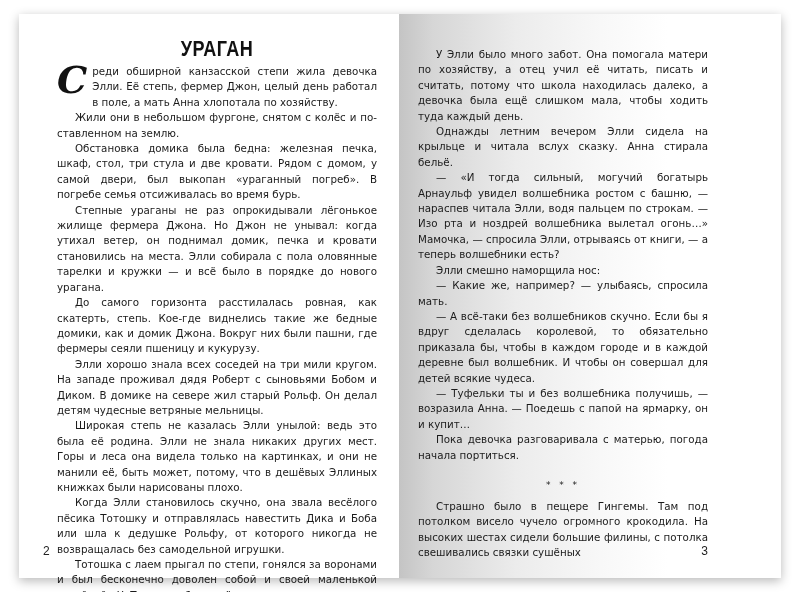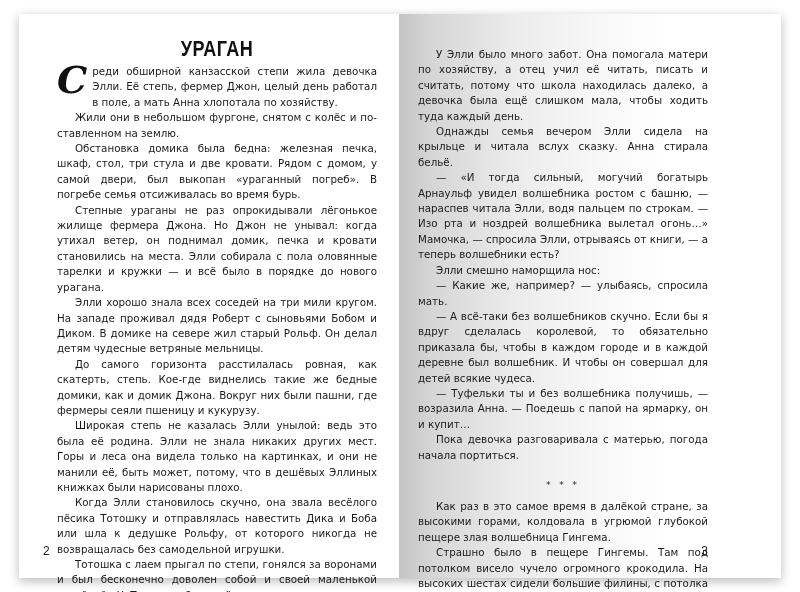--- a/index.html
+++ b/index.html
@@ -99,39 +99,38 @@
 
 <div class="spread">
 
   <div class="page page-left">
     <h1 class="chapter-title">УРАГАН</h1>
     <div class="text">
       <p class="no-indent"><span class="dropcap">С</span><span>реди обширной канзасской степи жила девочка Элли. Её степь, фермер Джон, целый день работал в поле, а мать Анна хлопотала по хозяйству.</span></p>
       <p>Жили они в небольшом фургоне, снятом с колёс и по­ставленном на землю.</p>
       <p>Обстановка домика была бедна: железная печка, шкаф, стол, три стула и две кровати. Рядом с домом, у самой две­ри, был выкопан «ураганный погреб». В погребе семья отси­живалась во время бурь.</p>
       <p>Степные ураганы не раз опрокидывали лёгонькое жили­ще фермера Джона. Но Джон не унывал: когда утихал ветер, он поднимал домик, печка и кровати становились на места. Элли собирала с пола оловянные тарелки и кружки — и всё было в порядке до нового урагана.</p>
+      <p>До самого горизонта расстилалась ровная, как скатерть, степь. Кое-где виднелись такие же бедные домики, как и домик Джона. Вокруг них были пашни, где фермеры сеяли пшеницу и кукурузу.</p>
       <p>Элли хорошо знала всех соседей на три мили кругом. На западе проживал дядя Роберт с сыновьями Бобом и Ди­ком. В домике на севере жил старый Рольф. Он делал детям чудесные ветряные мельницы.</p>
-      <p>До самого горизонта расстилалась ровная, как скатерть, степь. Кое-где виднелись такие же бедные домики, как и домик Джона. Вокруг них были пашни, где фермеры сеяли пшеницу и кукурузу.</p>
       <p>Широкая степь не казалась Элли унылой: ведь это была её родина. Элли не знала никаких других мест. Горы и леса она видела только на картинках, и они не манили её, быть может, потому, что в дешёвых Эллиных книжках были нари­сованы плохо.</p>
       <p>Когда Элли становилось скучно, она звала весёлого пёси­ка Тотошку и отправлялась навестить Дика и Боба или шла к дедушке Рольфу, от которого никогда не возвращалась без самодельной игрушки.</p>
       <p>Тотошка с лаем прыгал по степи, гонялся за воронами и был бесконечно доволен собой и своей маленькой хозяй­кой. У Тотошки была чёрная шерсть, остренькие ушки и ма­ленькие, забавно блестевшие глазки. Тотошка никогда не ску­чал и мог играть с девочкой целый день.</p>
     </div>
     <div class="page-number">2</div>
   </div>
 
   <div class="page page-right">
     <div class="text">
       <p>У Элли было много забот. Она помогала матери по хозяй­ству, а отец учил её читать, писать и считать, потому что шко­ла находилась далеко, а девочка была ещё слишком мала, чтобы ходить туда каждый день.</p>
-      <p>Однажды семья вечером Элли сидела на крыльце и чи­тала вслух сказку. Анна стирала бельё.</p>
+      <p>Однажды летним вечером Элли сидела на крыльце и чи­тала вслух сказку. Анна стирала бельё.</p>
       <p>— «И тогда сильный, могучий богатырь Арнаульф уви­дел волшебника ростом с башню, — нараспев читала Элли, водя пальцем по строкам. — Изо рта и ноздрей волшебни­ка вылетал огонь…» Мамочка, — спросила Элли, отрываясь от книги, — а теперь волшебники есть?</p>
       <p>Элли смешно наморщила нос:</p>
       <p>— Какие же, например? — улыбаясь, спросила мать.</p>
       <p>— А всё-таки без волшебников скучно. Если бы я вдруг сделалась королевой, то обязательно приказала бы, что­бы в каждом городе и в каждой деревне был волшебник. И чтобы он совершал для детей всякие чудеса.</p>
       <p>— Туфельки ты и без волшебника получишь, — возразила Анна. — Поедешь с папой на ярмарку, он и купит…</p>
       <p>Пока девочка разговаривала с матерью, погода начала портиться.</p>
       <div class="separator">* * *</div>
-      <p>Как раз в это самое время в далёкой стране, за высокими горами, колдовала в угрюмой глубокой пещере злая вол­шебница Гингема.</p>
       <p>Страшно было в пещере Гингемы. Там под потолком висе­ло чучело огромного крокодила. На высоких шестах сидели большие филины, с потолка свешивались связки сушёных</p>
     </div>
     <div class="page-number">3</div>
   </div>
 
 </div>
 
 </body></html>

